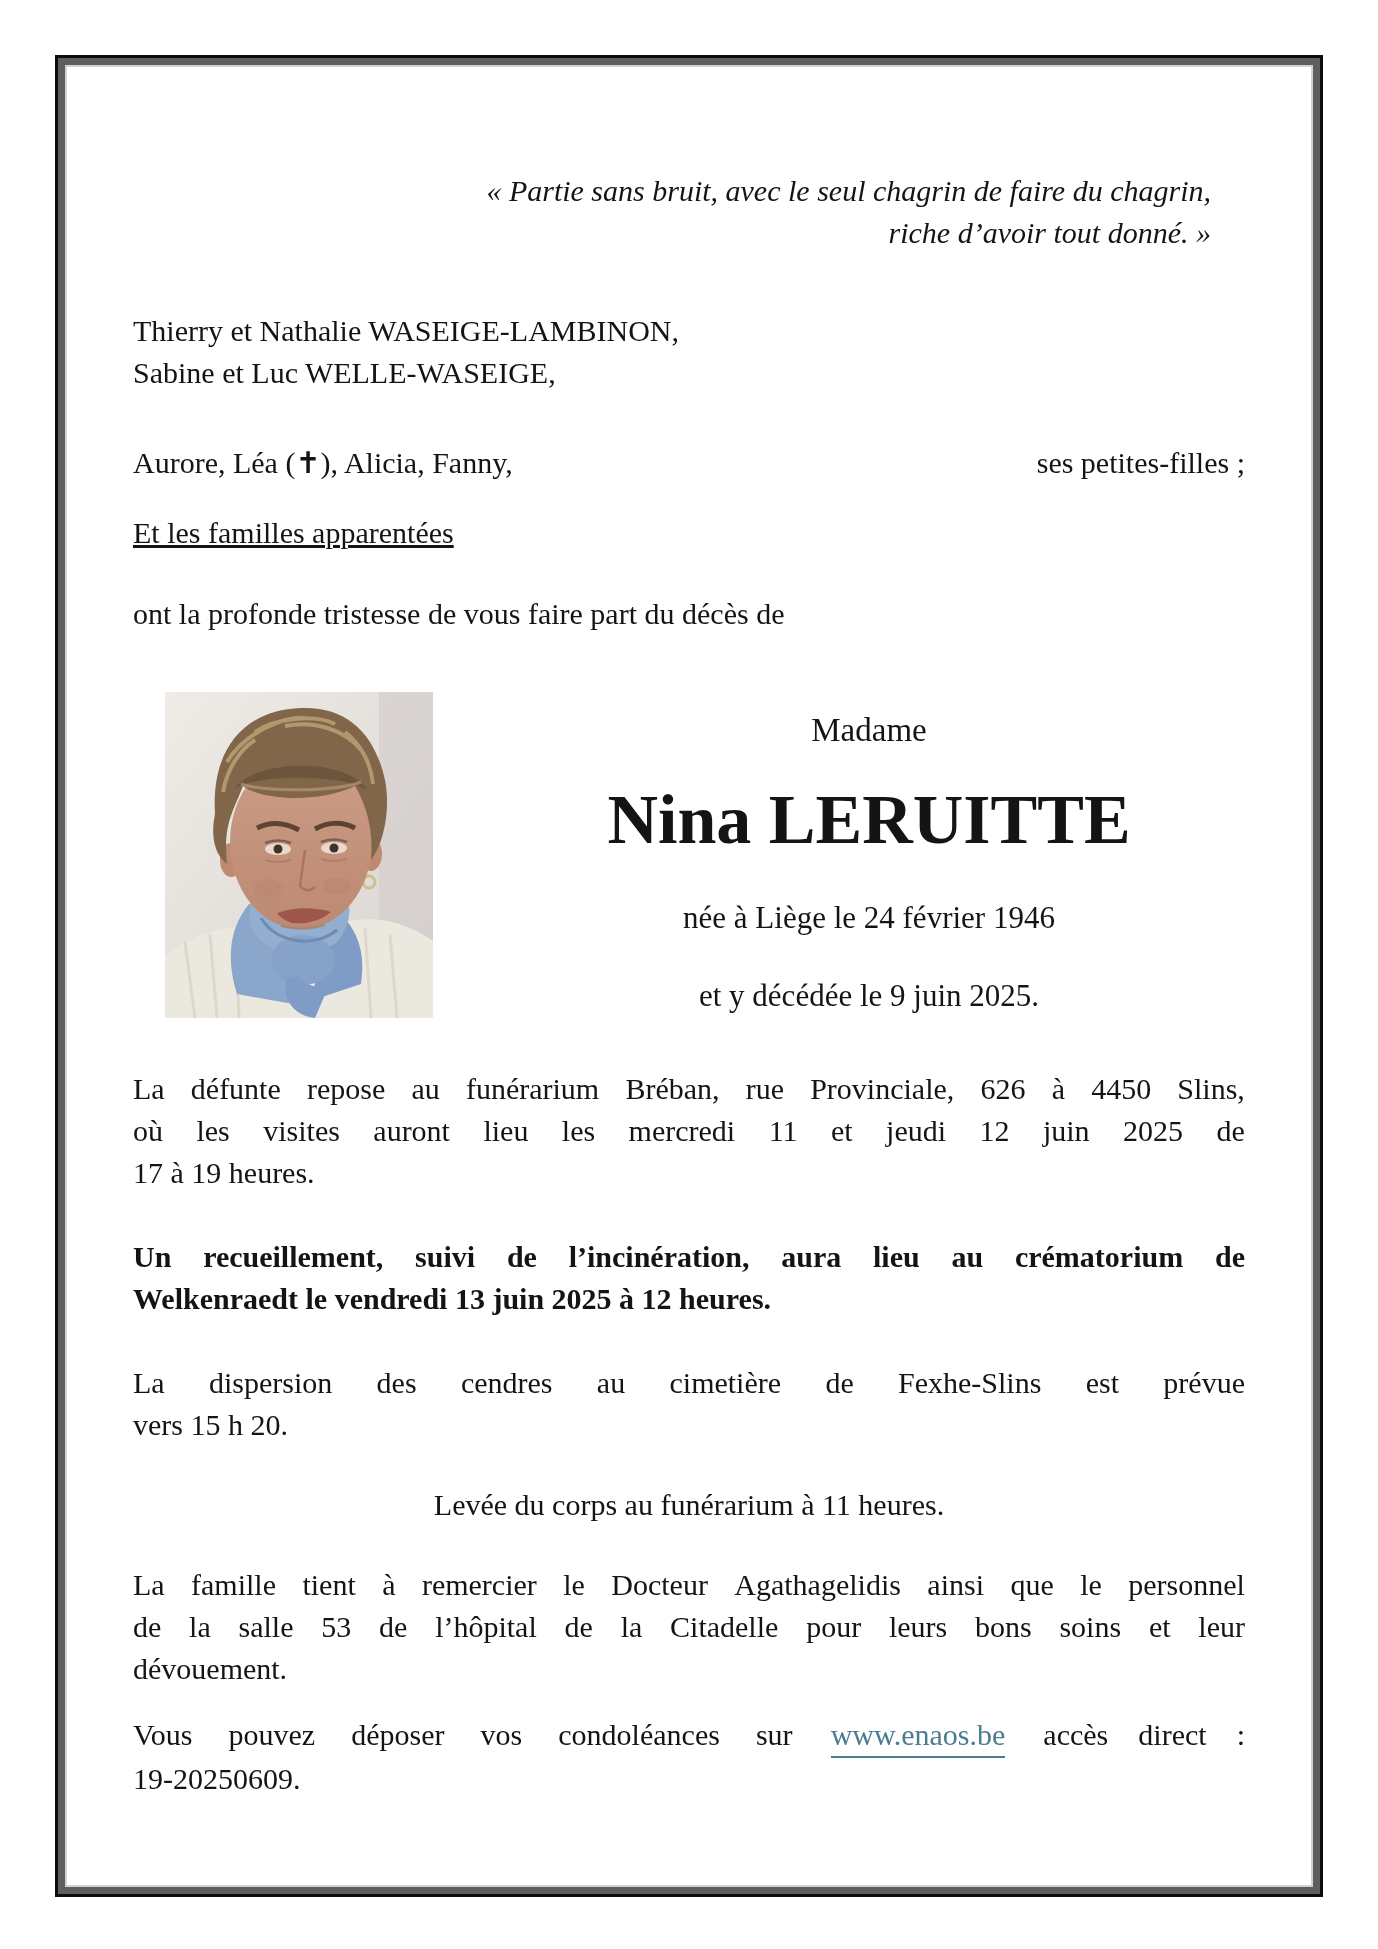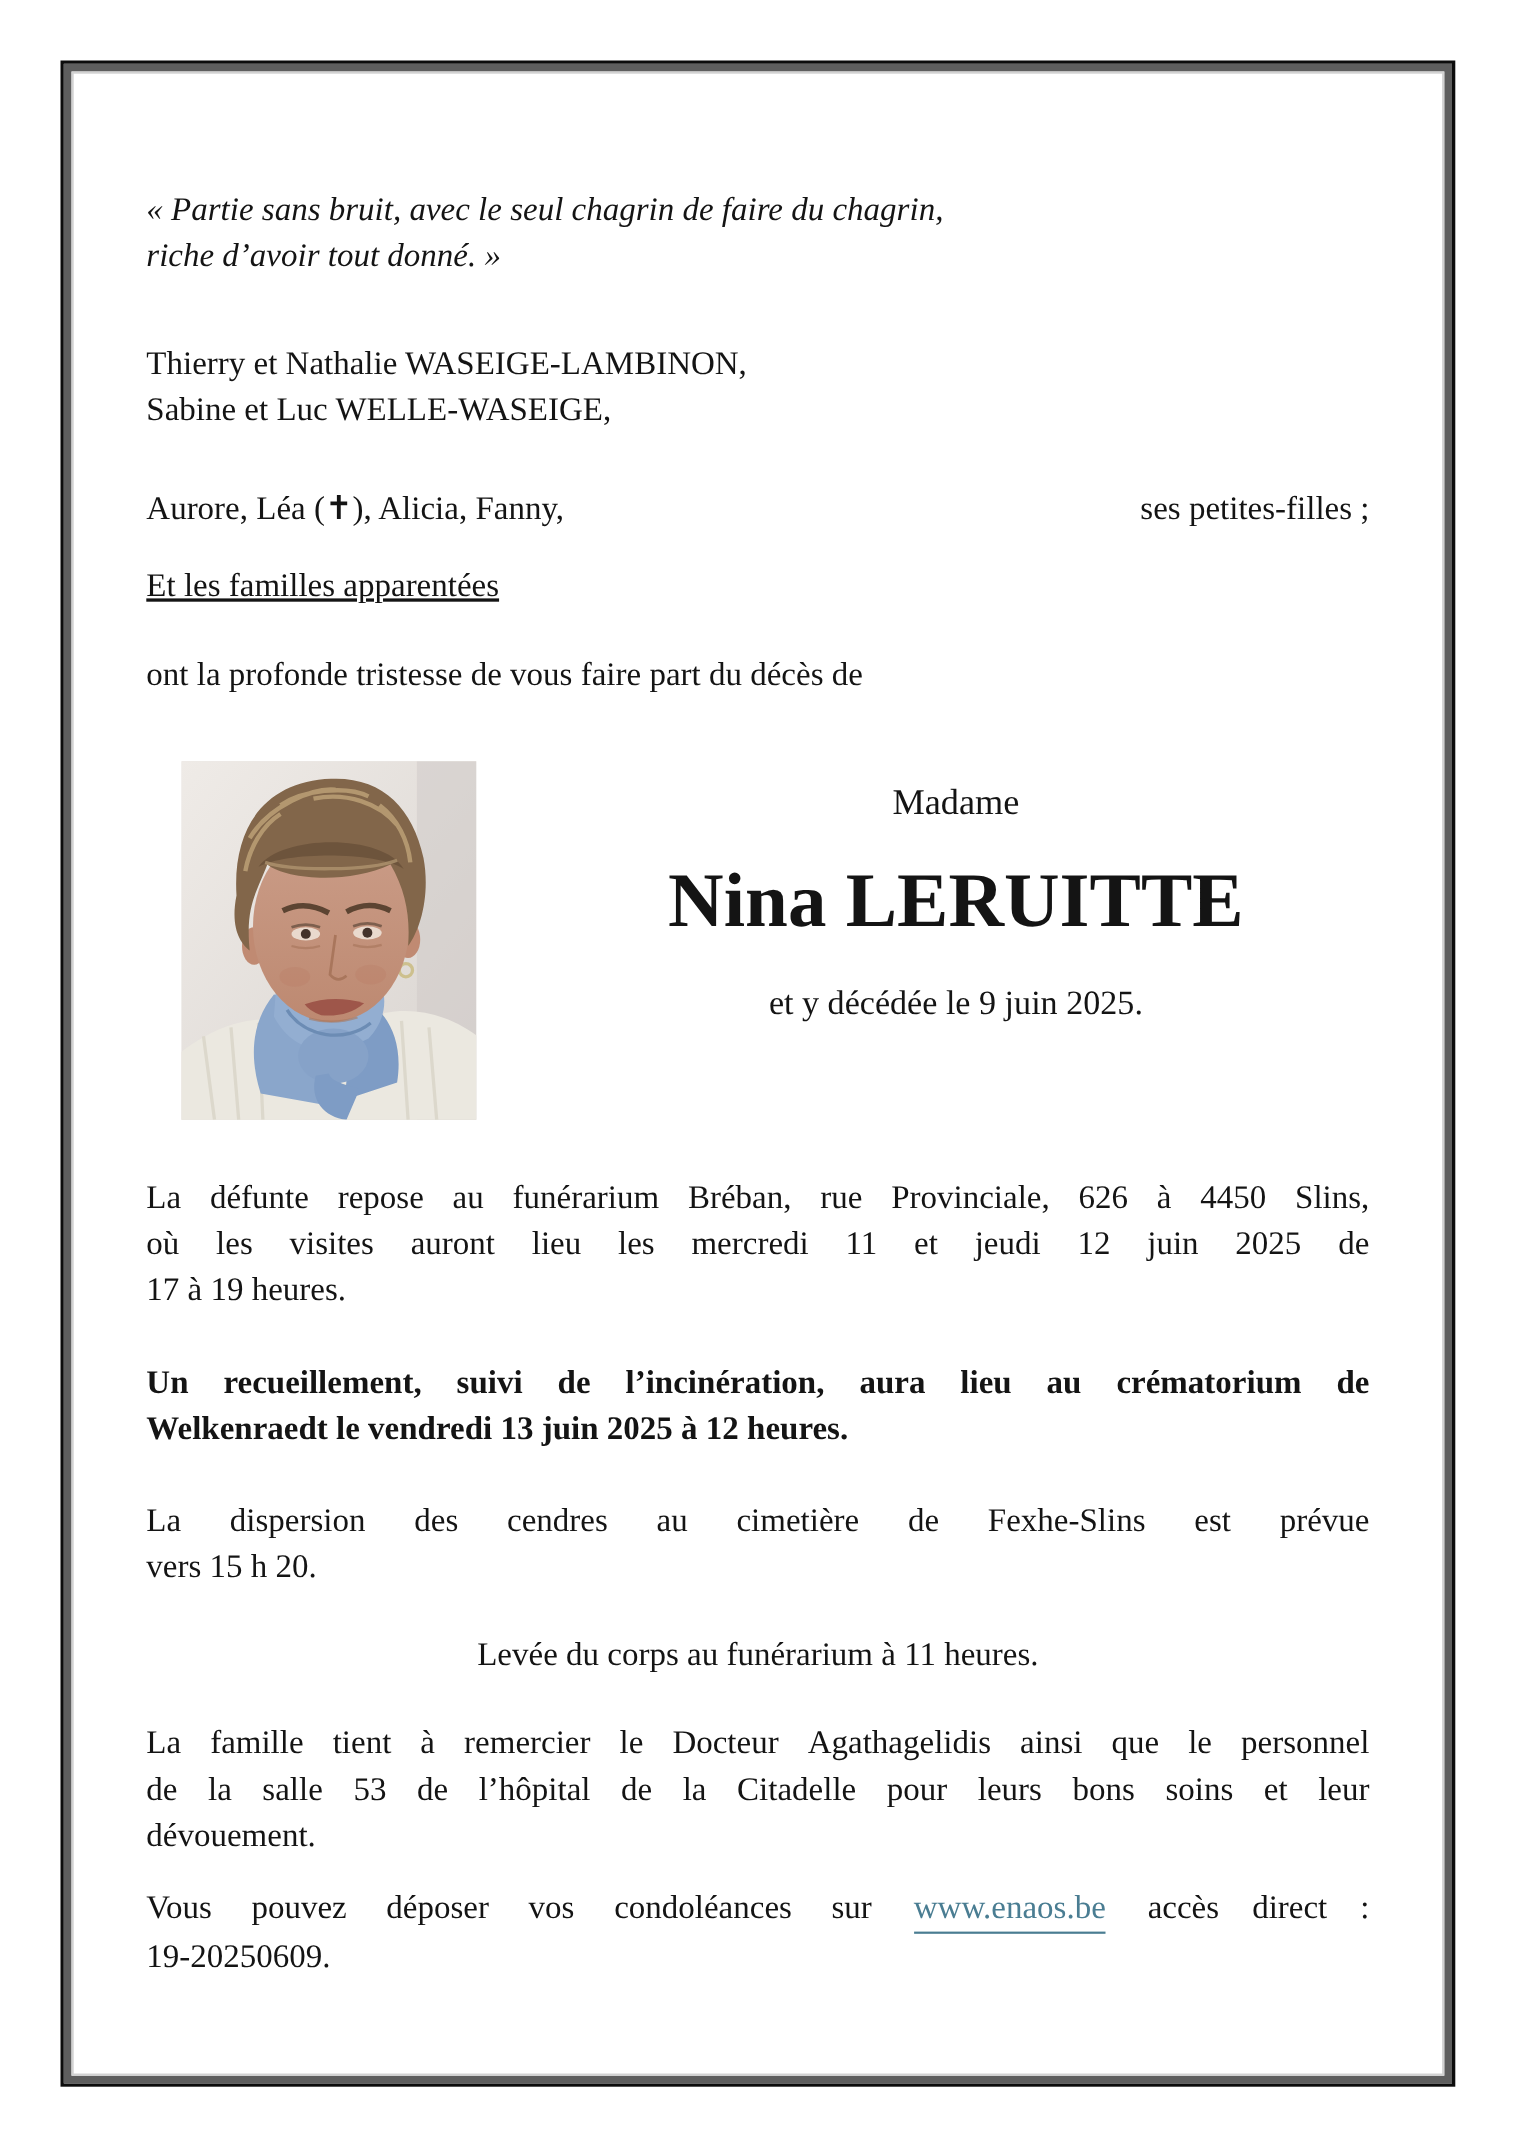--- a/index.html
+++ b/index.html
@@ -21,20 +21,21 @@
   }
   .frame-inner{
     width:100%;height:100%;box-sizing:border-box;
     border:2px solid #d2d2d2;
     padding:0 66px;
     overflow:hidden;
   }
   .body-text{font-size:30px;line-height:42px;}
   .quote{
     margin-top:103px;
+    text-align:right;
     font-style:italic;
     font-size:30px;line-height:42px;
     padding-right:34px;
   }
   .names{margin-top:56px;}
   .flexrow{display:flex;justify-content:space-between;}
   .aurore-row{margin-top:48px;font-family:Liberation Serif, serif;}
   .familles{margin-top:28px;text-decoration:underline;}
   .ontla{margin-top:39px;}
   .deceased-section{margin-top:57px;min-height:326px;}
@@ -154,20 +155,21 @@
 
             <path d="M140,158 L135,194 Q142,202 150,195" stroke="#a9765c" stroke-width="2.5" fill="none"></path>
 
             <path d="M112,221 Q138,212 166,220 Q151,233 127,231 Q116,227 112,221 Z" fill="#9e564a"></path>
             <path d="M116,234 Q138,240 160,233" stroke="#a9765c" stroke-width="2" fill="none" opacity="0.6"></path>
           </svg>
 
           <div class="center-col">
             <div class="madame">Madame</div>
             <div class="big-name">Nina LERUITTE</div>
+            <div class="birth">née à Liège le 24 février 1946</div>
             <div class="death">et y décédée le 9 juin 2025.</div>
           </div>
         </div>
 
         <div class="para p-repose">
           <div class="jline">
               <span>La</span>
               <span>défunte</span>
               <span>repose</span>
               <span>au</span>

